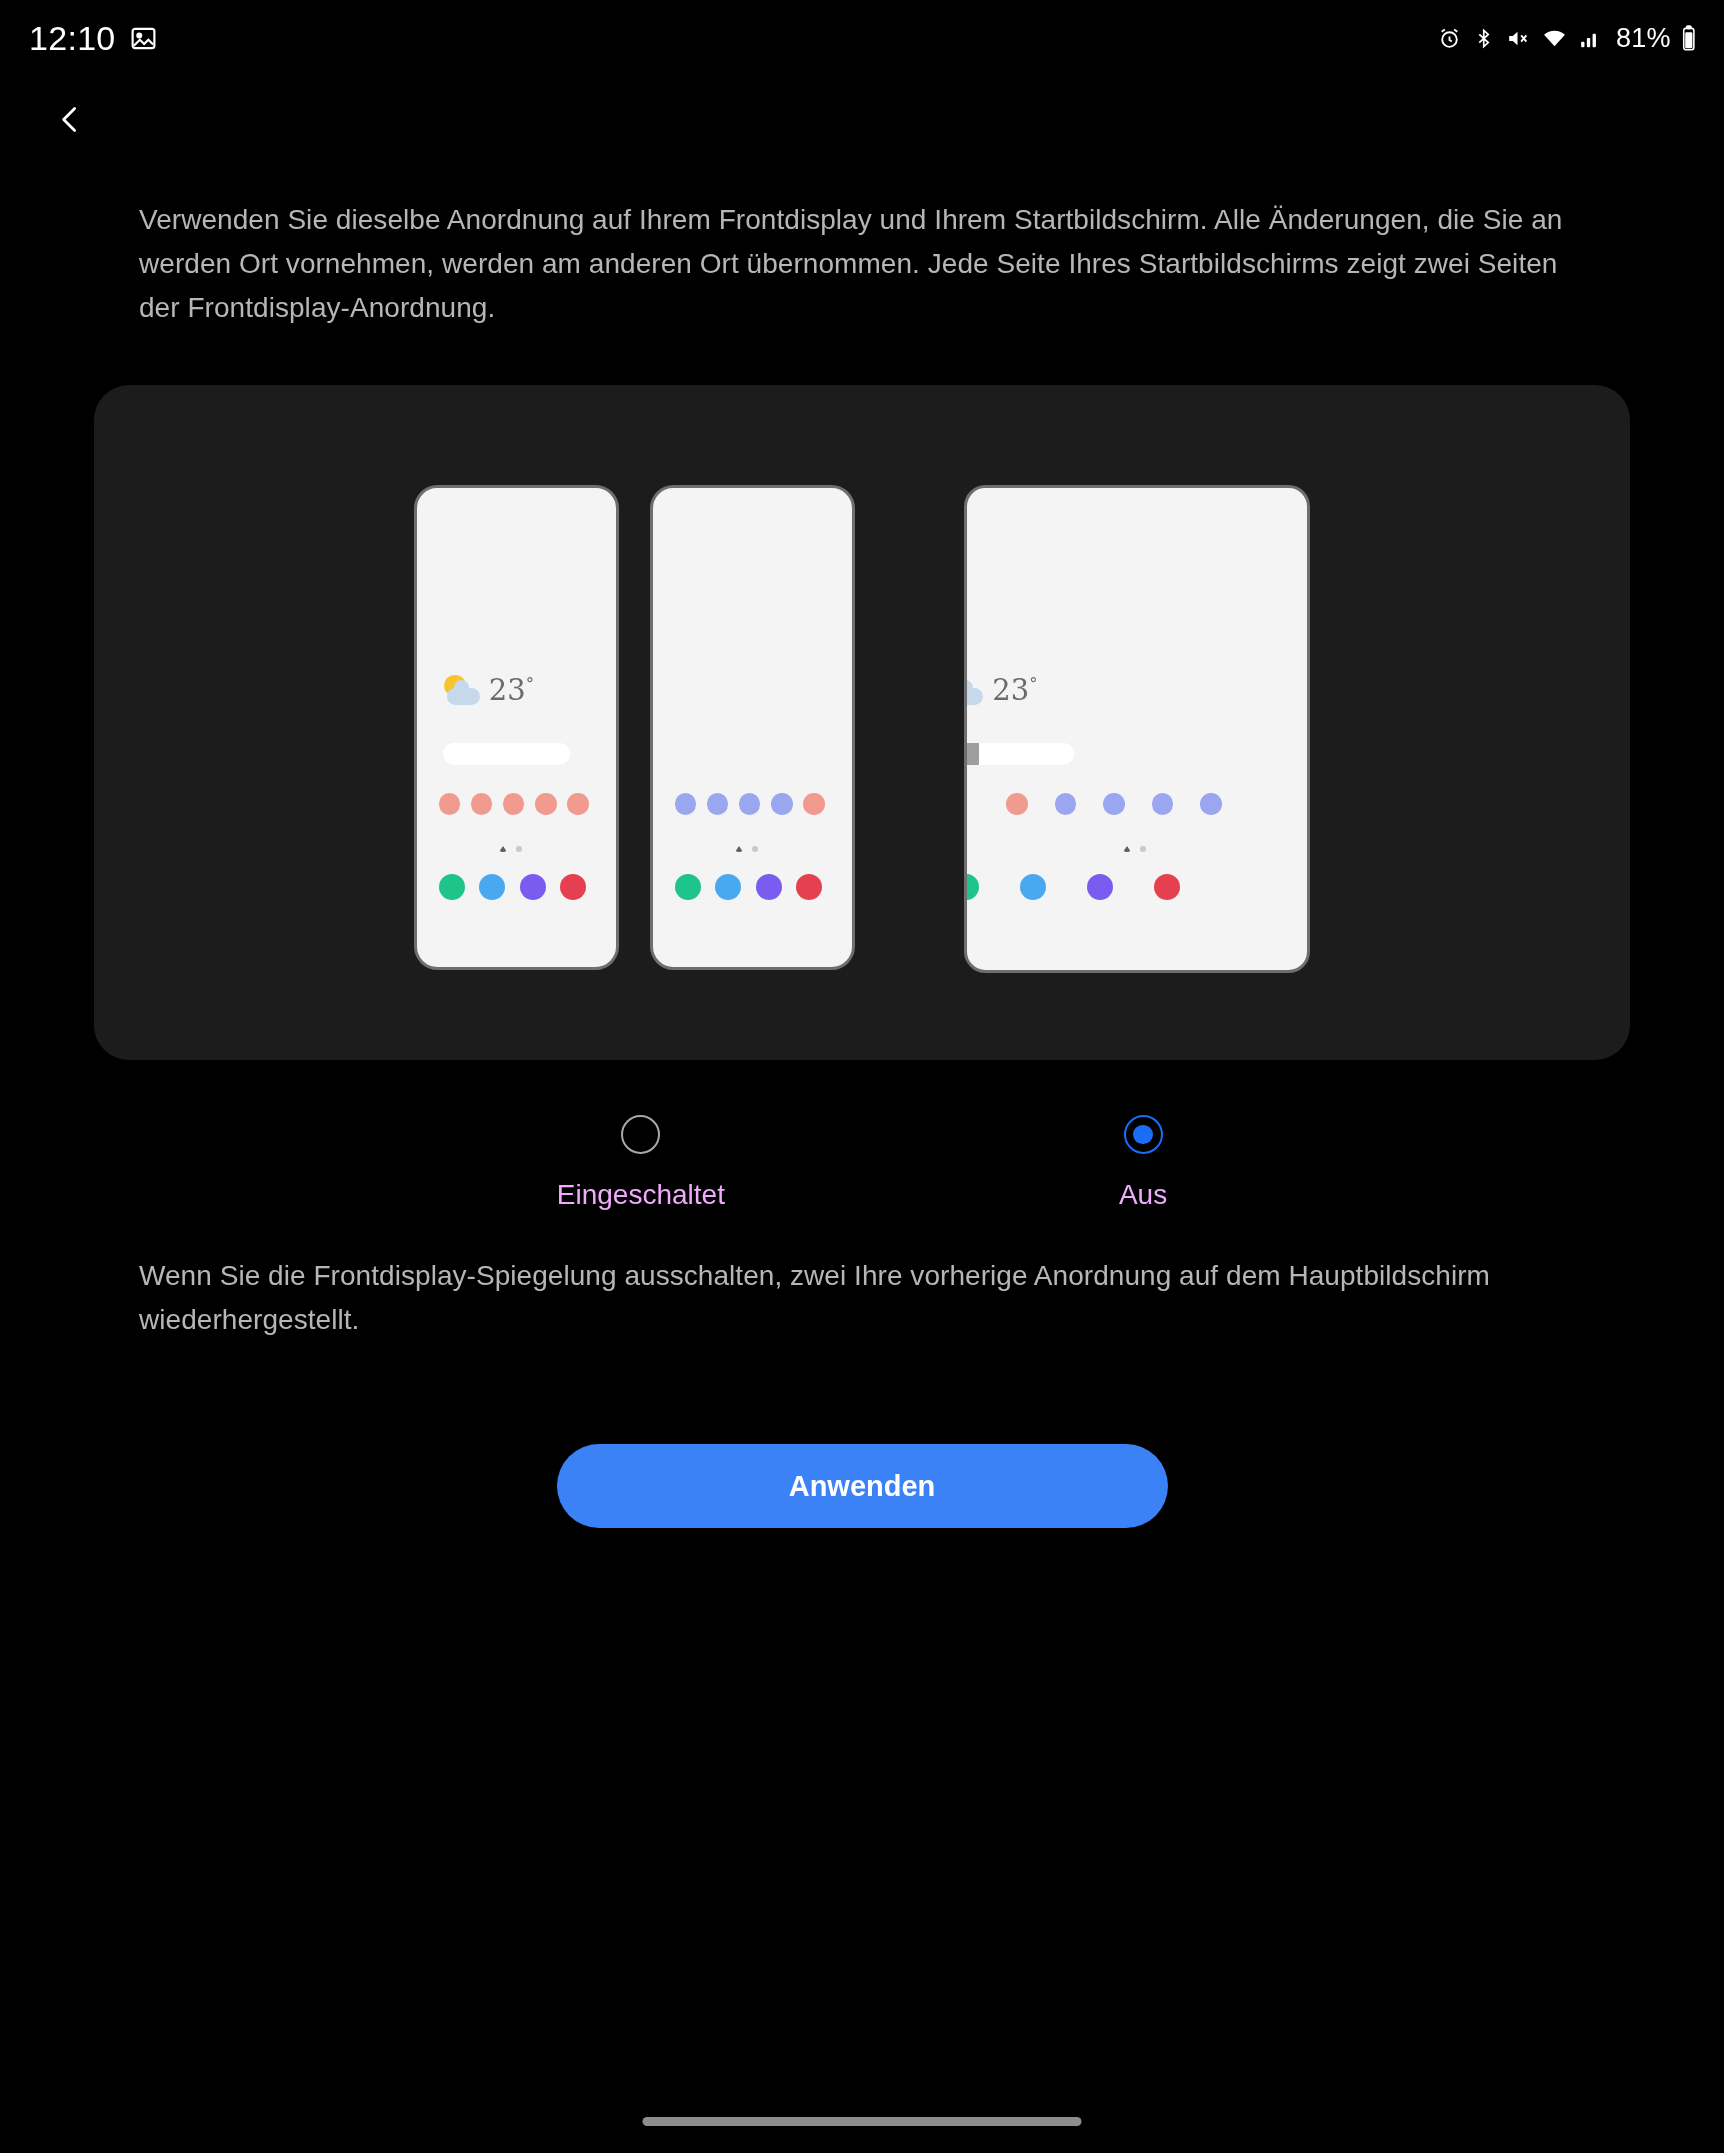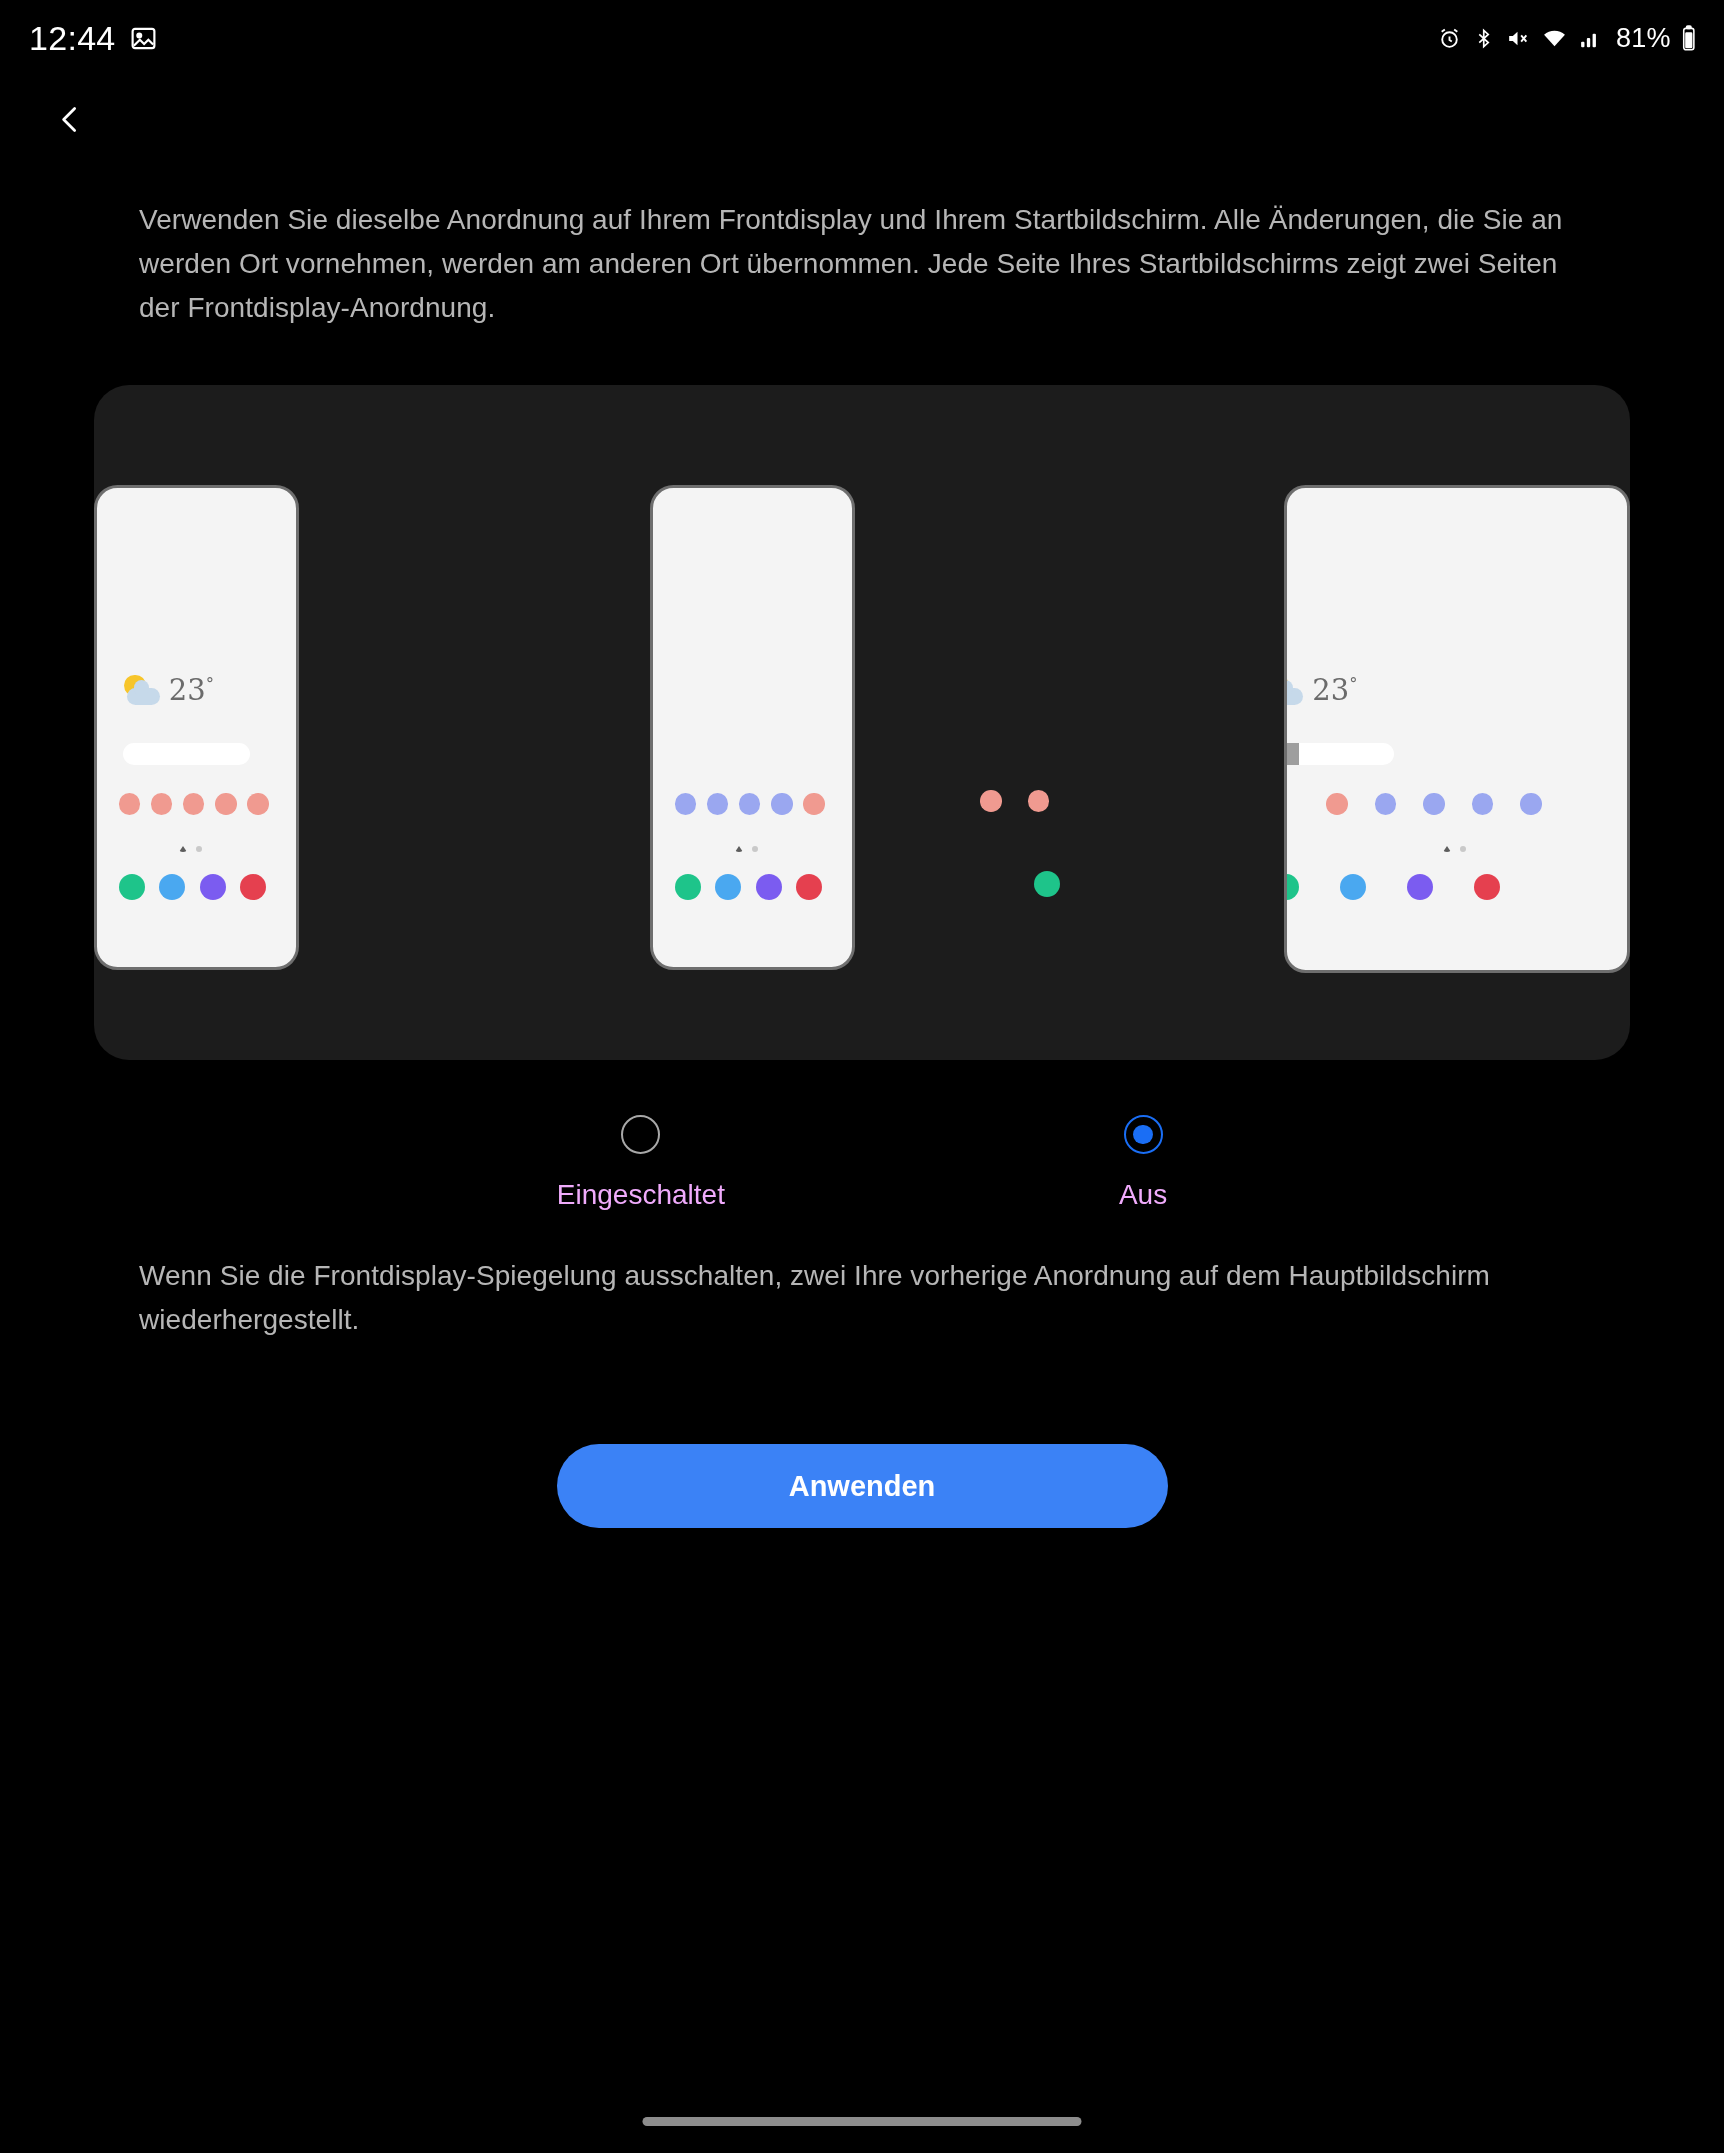--- a/index.html
+++ b/index.html
@@ -77,21 +77,21 @@
     background: #1c1c1c;
     border-radius: 35px;
     position: relative;
   }
 
   .phones {
     position: absolute;
     left: 0; right: 0; top: 100px;
     height: 488px;
     display: flex;
-    justify-content: space-between;
+    justify-content: center;
     align-items: flex-start;
   }
 
   .phone {
     background: #f4f4f4;
     border: 3.9px solid #6e6e6e;
     border-radius: 21.5px;
     position: relative;
     overflow: hidden;
   }
@@ -220,21 +220,21 @@
     width: 439px; height: 8.8px;
     border-radius: 4.9px;
     background: #8d8d8d;
   }
 </style>
 </head>
 <body>
 
 <div class="status-bar">
   <div class="status-left">
-    <span class="clock">12:44</span>
+    <span class="clock">12:10</span>
     <span class="sicon">
       <svg width="29" height="29" viewBox="0 0 24 24" fill="none" stroke="#ffffff" stroke-width="1.8">
         <rect x="3" y="4" width="18" height="16" rx="2"></rect>
         <circle cx="8.5" cy="9.5" r="1.6" fill="#ffffff"></circle>
         <path d="M4 18l5-5 3.5 3.5L16 13l4 4"></path>
       </svg>
     </span>
   </div>
   <div class="status-right">
     <span class="sicon">

